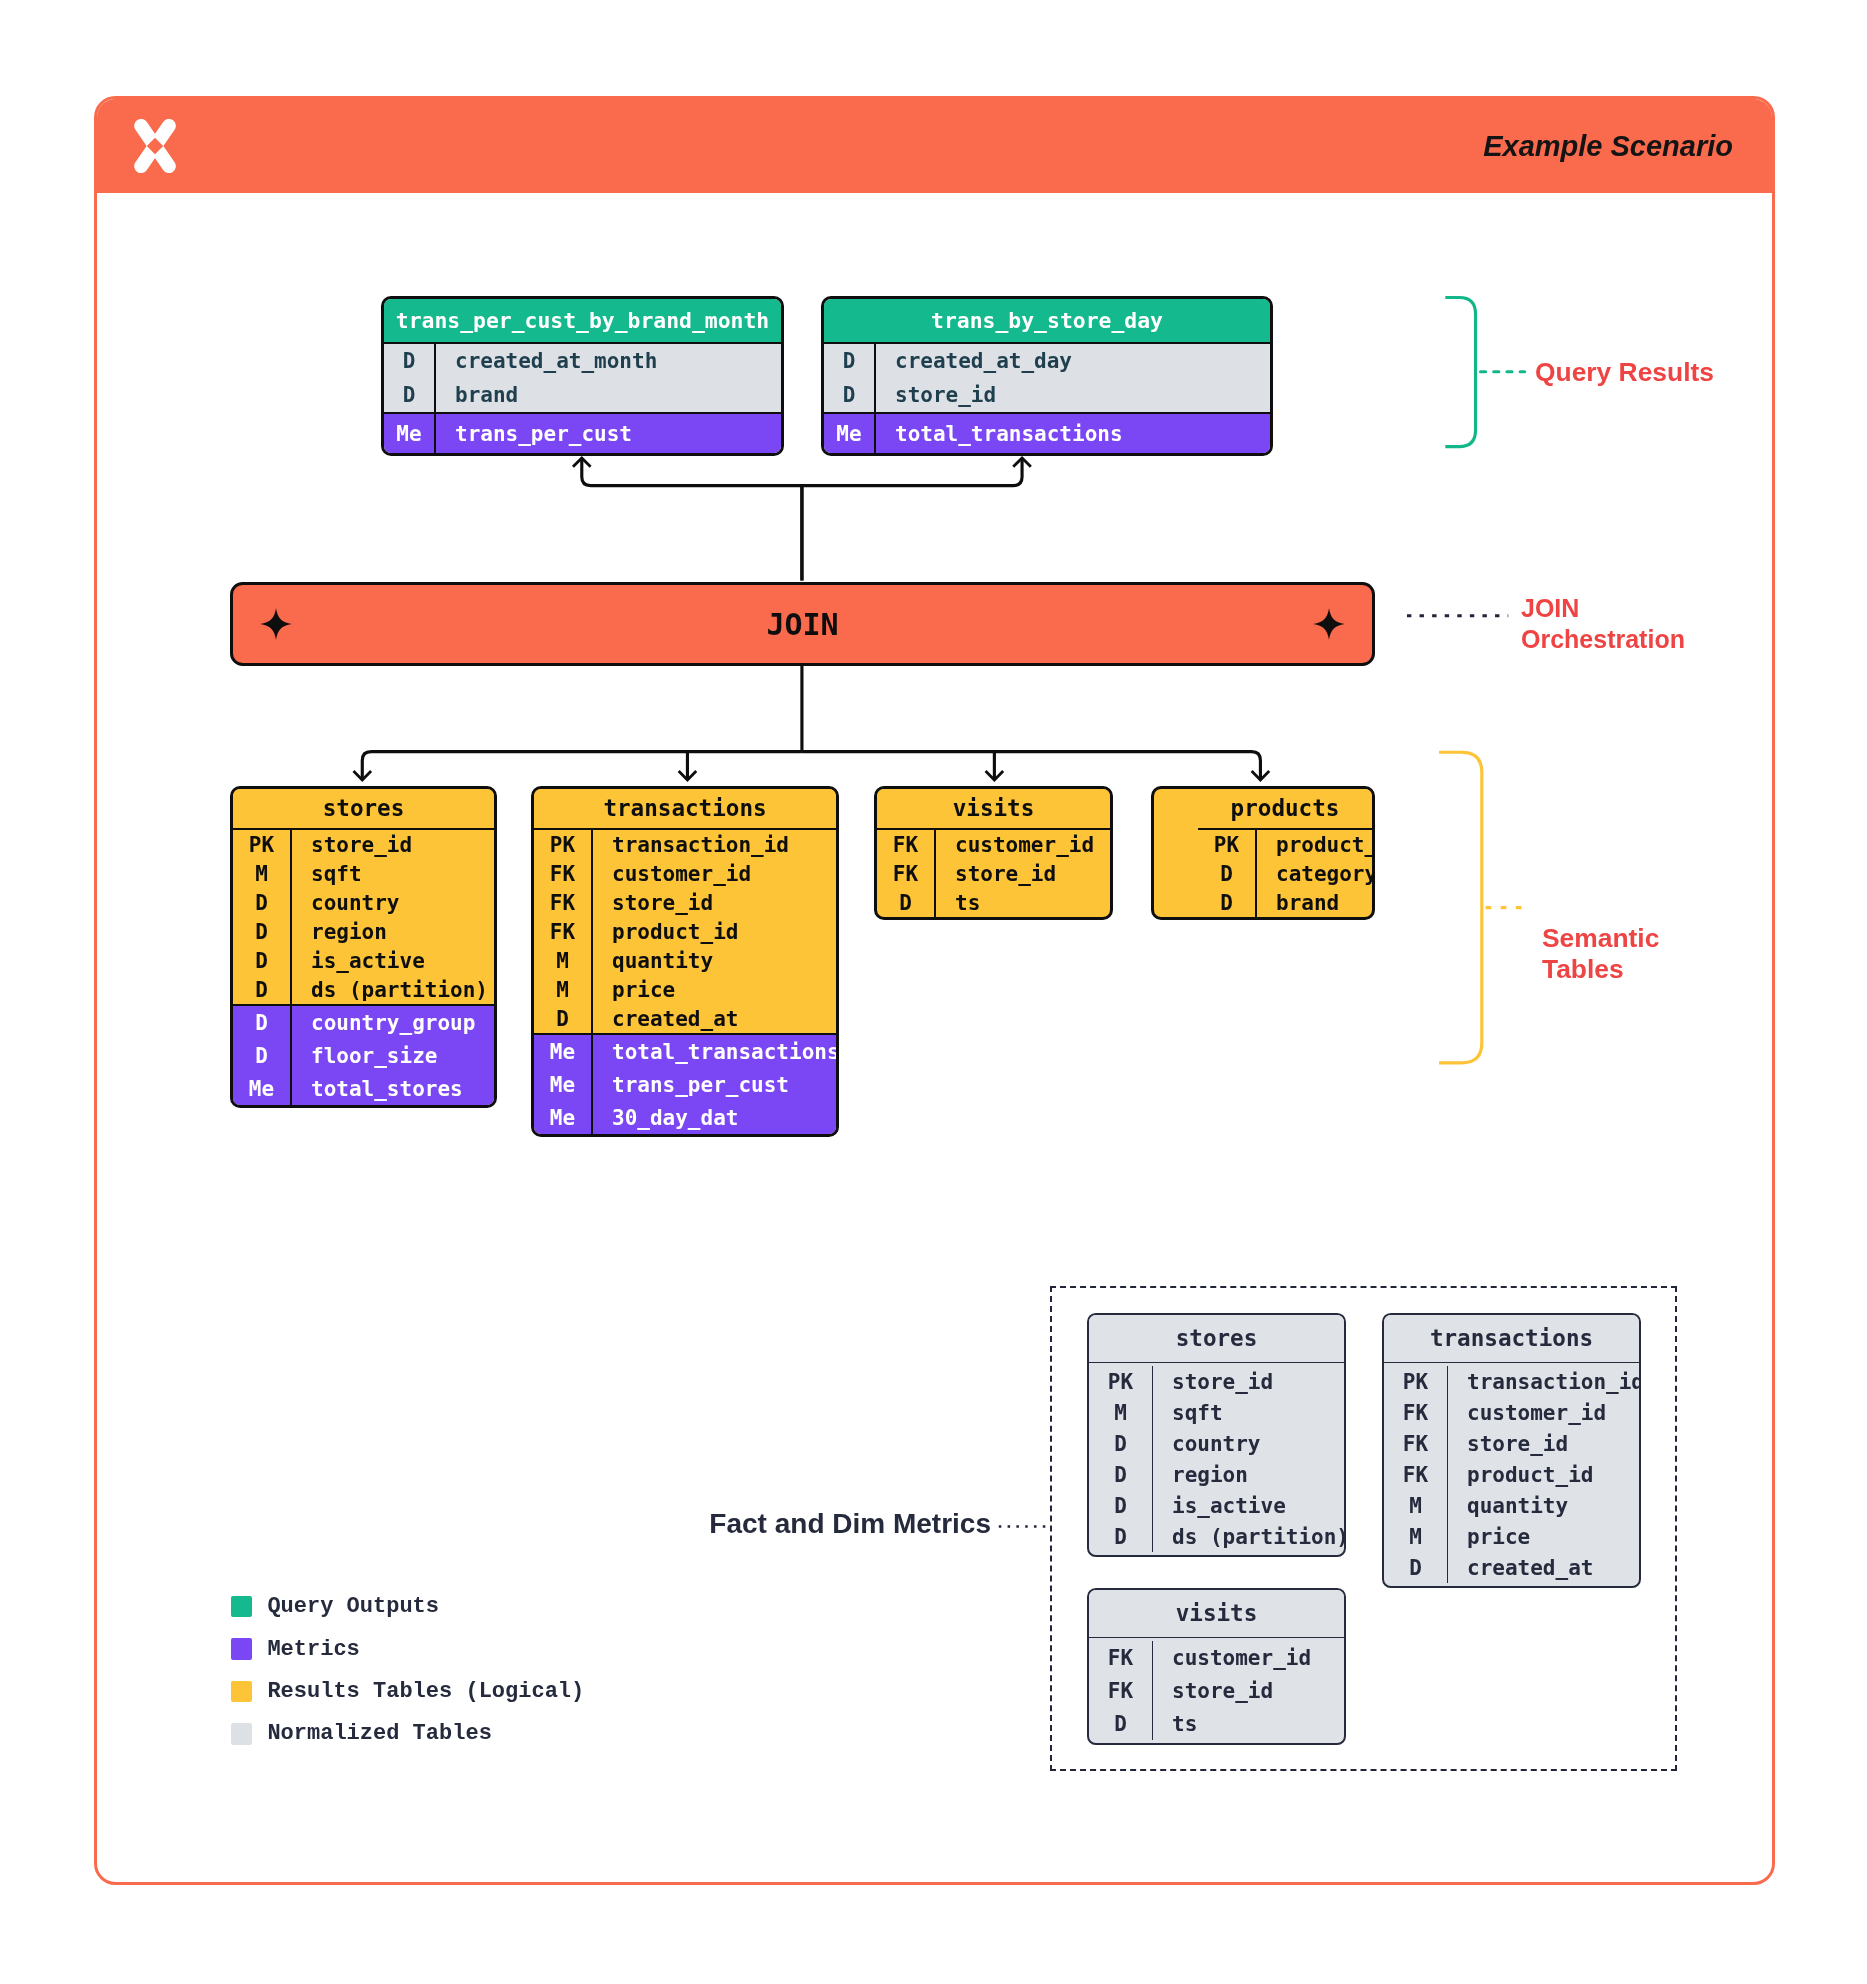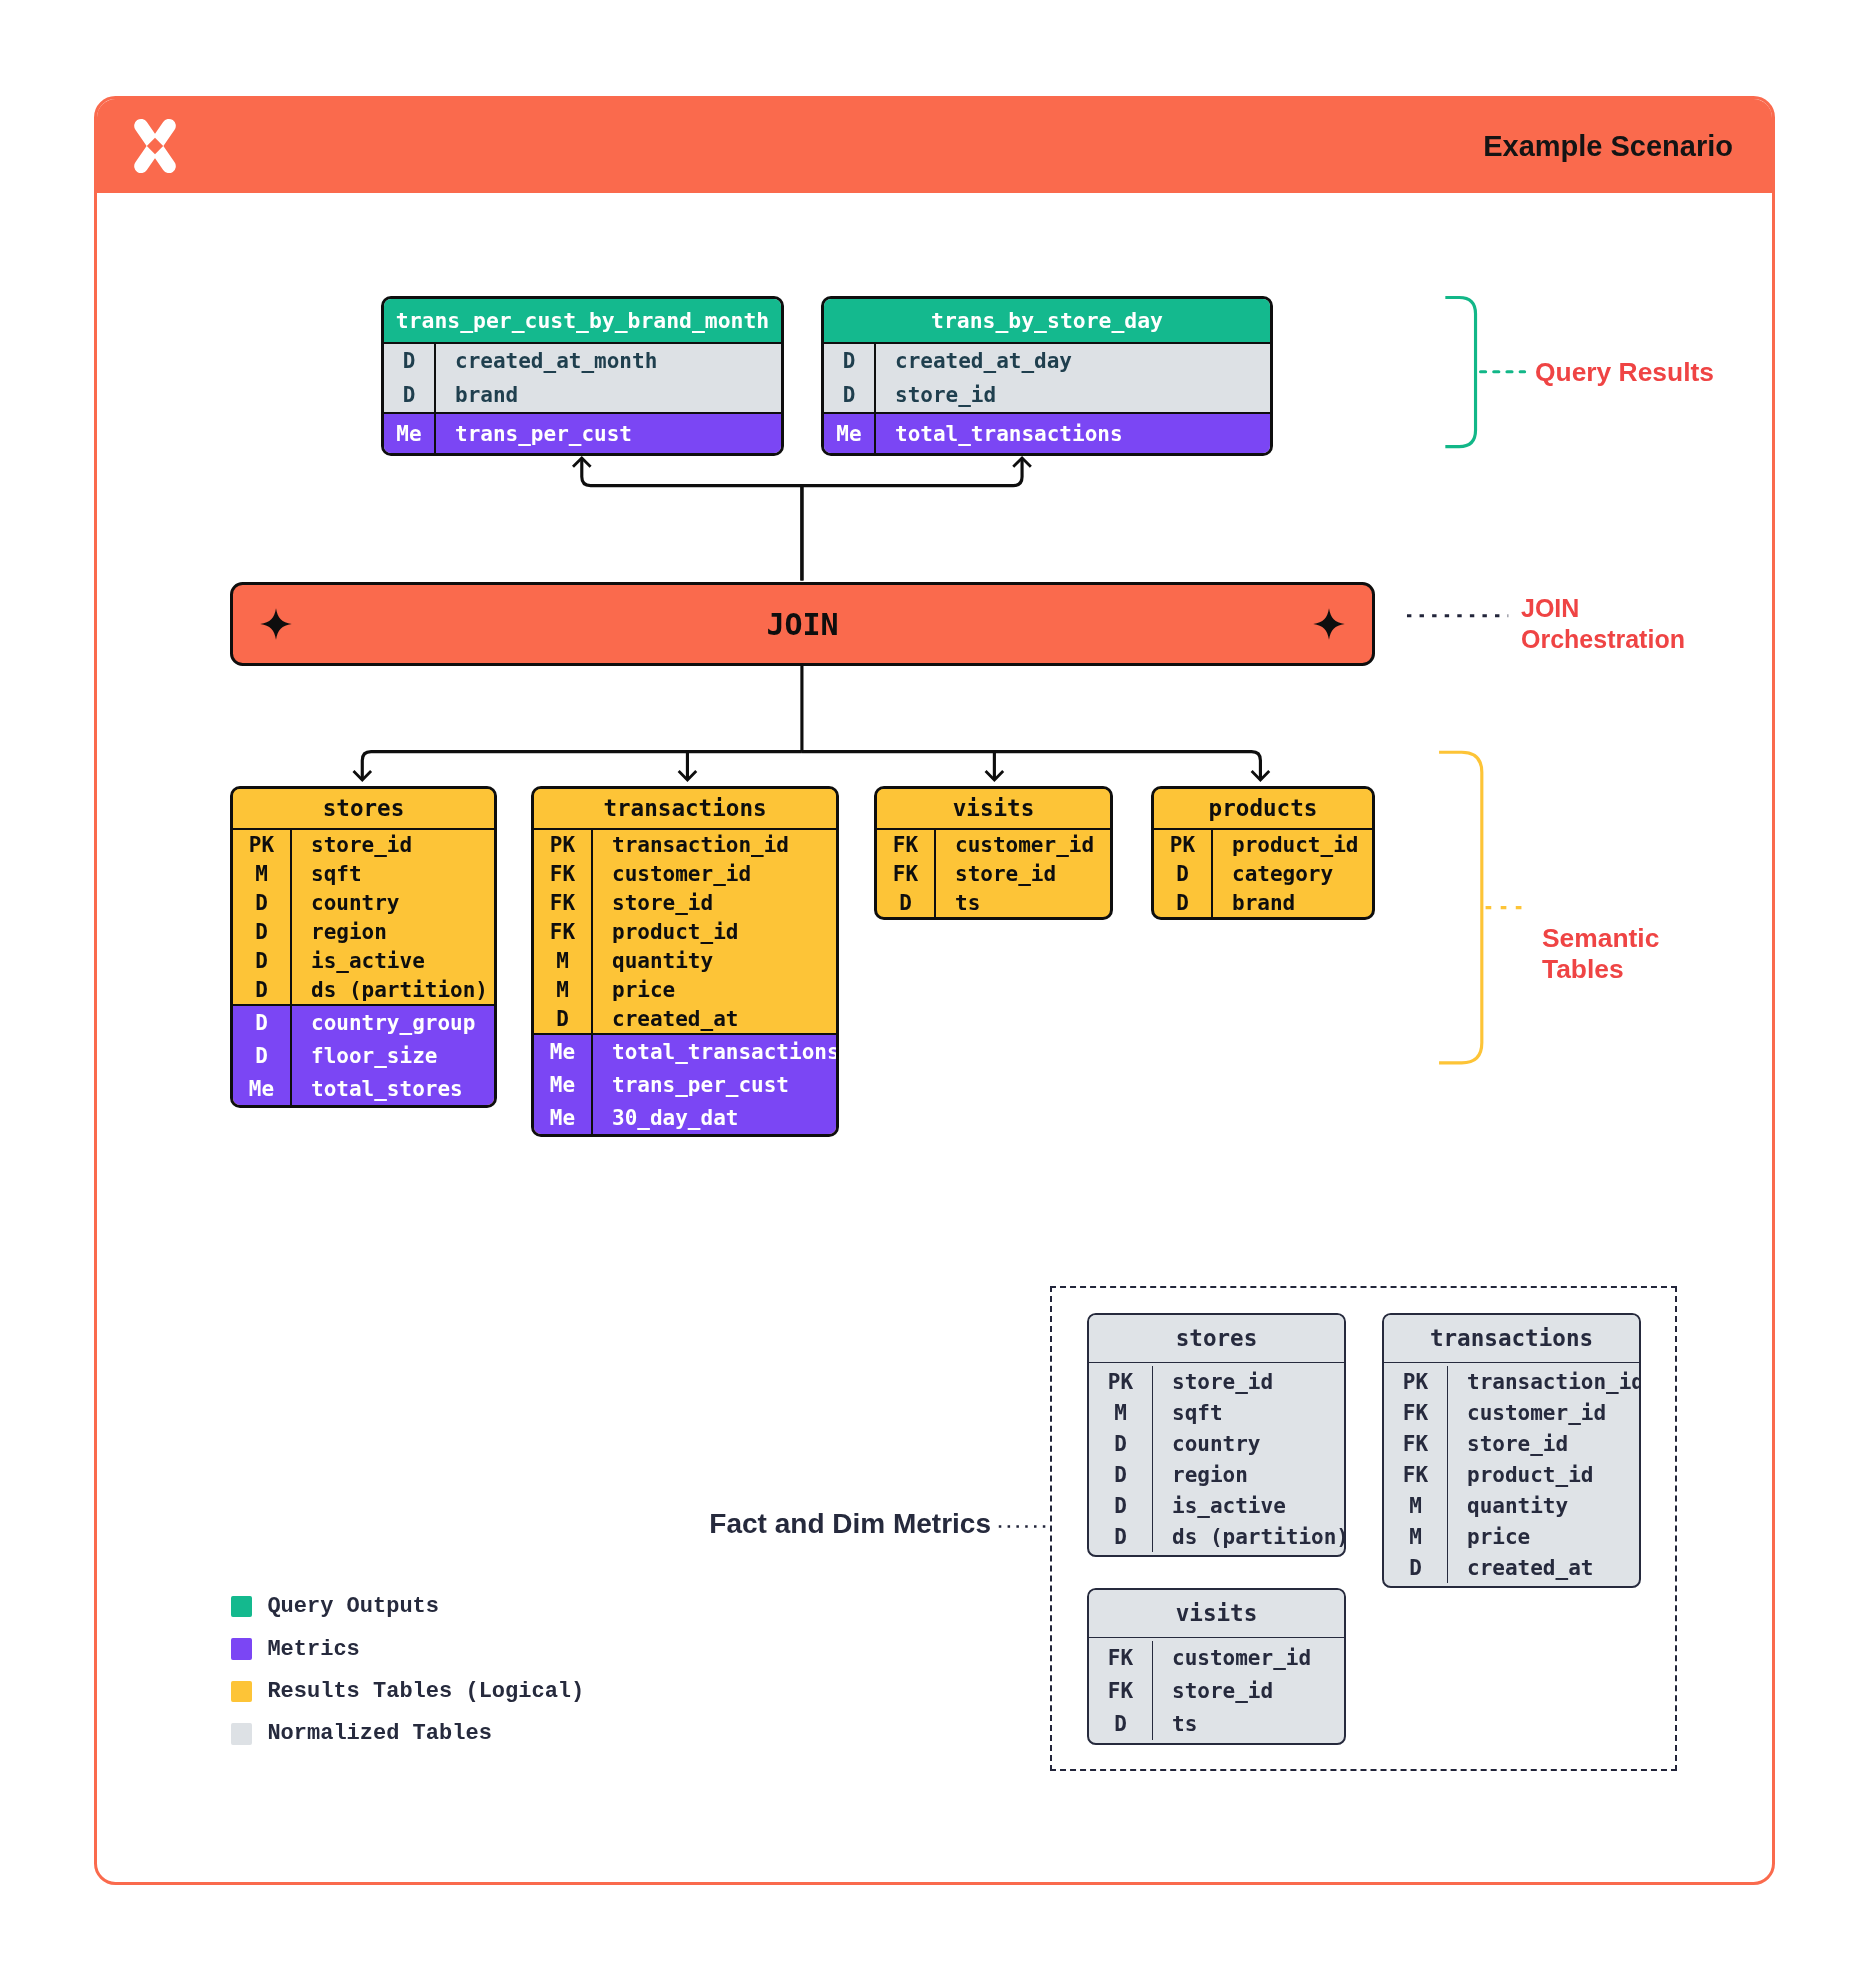--- a/index.html
+++ b/index.html
@@ -1,21 +1,21 @@
 <!DOCTYPE html>
 <html style="font-size:10px"><head>
 <meta charset="utf-8">
 <style>
   html,body{margin:0;padding:0;background:#ffffff;}
   .page{position:relative;width:1868px;height:1985px;background:#ffffff;
         font-family:"Liberation Sans",sans-serif;overflow:hidden;}
   .card{position:absolute;left:94px;top:96px;width:1681px;height:1789px;
         border:3.1px solid #FA6A4D;border-radius:21.4px;background:#ffffff;
         box-sizing:border-box;overflow:hidden;}
-  .card-header{position:absolute;left:0;top:0;right:0;height:94px;background:#FA6A4D;}
+  .card-header{position:absolute;left:0;top:0;right:0;height:94px;background:#FA6A4D;font-style:italic;}
   .logo{position:absolute;left:29px;top:17.6px;width:58px;height:58px;}
   .header-title{position:absolute;right:39px;top:0;height:94px;line-height:94px;
         font-size:29px;font-weight:bold;color:#141414;}
   svg.overlay{position:absolute;left:0;top:0;width:1868px;height:1985px;pointer-events:none;}
 
   
   .dtable{position:absolute;border:3.1px solid #0E0E0E;border-radius:10px;overflow:hidden;
           box-sizing:border-box;font-family:"DejaVu Sans Mono",monospace;font-weight:bold;z-index:3;}
   .t-header{text-align:center;}
   .t-row{display:flex;align-items:center;}
@@ -267,21 +267,21 @@
         <div class="t-row">
           <span class="k">FK</span>
           <span class="v">store_id</span>
         </div>
         <div class="t-row">
           <span class="k">D</span>
           <span class="v">ts</span>
         </div>
       </div>
     </div>
-  <div class="dtable semantic" style="left:1151px;top:786px;width:224px;">
+  <div class="dtable semantic" style="left:1151px;top:786px;width:224px;padding-left:44px;">
       <div class="t-header">products</div>
       <div class="t-body">
         <div class="t-row">
           <span class="k">PK</span>
           <span class="v">product_id</span>
         </div>
         <div class="t-row">
           <span class="k">D</span>
           <span class="v">category</span>
         </div>

